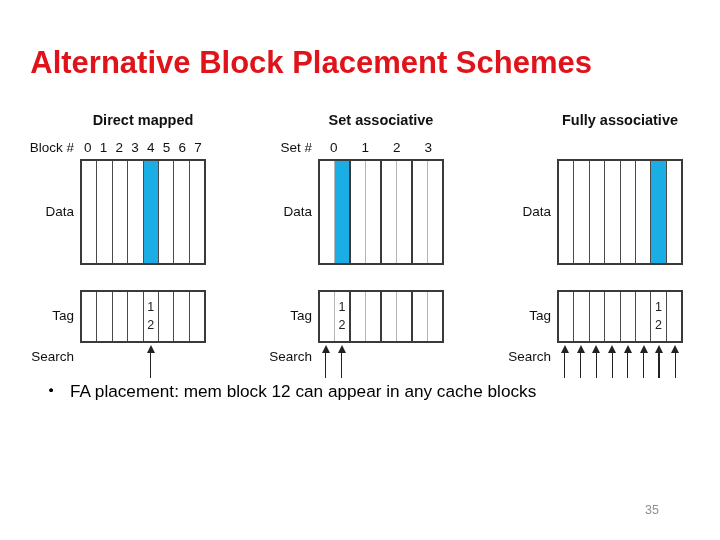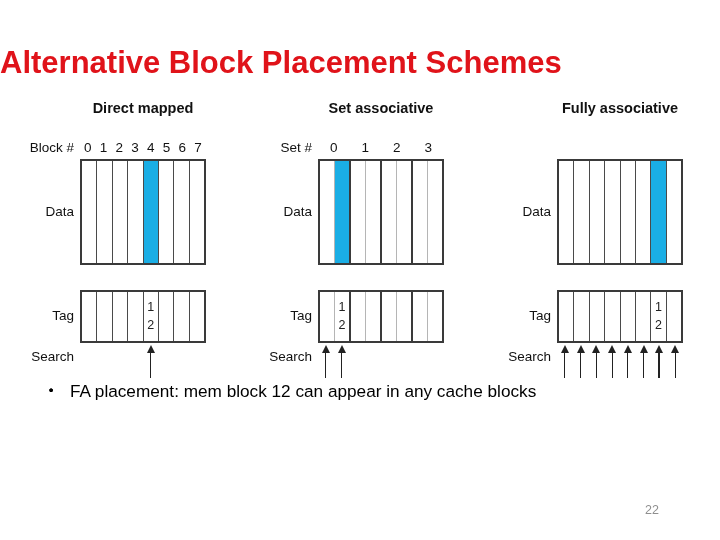--- a/index.html
+++ b/index.html
@@ -1,21 +1,21 @@
 <!DOCTYPE html>
 <html><head>
 <meta charset="utf-8">
 <style>
   html,body{margin:0;padding:0;}
   body{width:720px;height:540px;background:#ffffff;position:relative;overflow:hidden;
        font-family:"Liberation Sans",sans-serif;}
   .slide{position:absolute;left:0;top:0;width:720px;height:540px;background:#fff;}
-  .title{position:absolute;top:45px;left:0;width:592px;text-align:left;
+  .title{position:absolute;top:45px;left:0;width:592px;text-align:right;
          font-size:31px;font-weight:bold;letter-spacing:0px;}
-  .col-header{position:absolute;top:100px;width:220px;text-align:center;
+  .col-header{position:absolute;top:112px;width:220px;text-align:center;
               font-size:14.5px;font-weight:bold;color:#111;}
   .fig-label{position:absolute;width:134px;text-align:right;font-size:13.5px;color:#111;}
   .idx-num{position:absolute;text-align:center;font-size:13.5px;color:#111;}
   .grid{position:absolute;display:flex;border:2px solid #3a3a3a;box-sizing:border-box;background:#fff;}
   .gcol{flex:1 1 0;box-sizing:border-box;}
   .tagv{display:flex;flex-direction:column;align-items:center;justify-content:center;
         height:100%;font-size:12.5px;line-height:1.4;color:#222;white-space:pre-line;text-align:center;}
   .arrow{position:absolute;background:#222;}
   .arrow::before{content:"";position:absolute;top:-7px;left:50%;transform:translateX(-50%);
         border-left:4px solid transparent;border-right:4px solid transparent;border-bottom:8px solid #222;}
@@ -137,14 +137,14 @@
       <div class="arrow" style="left: 627.375px; top: 352px; width: 1px; height: 26px;"></div>
       <div class="arrow" style="left: 643.125px; top: 352px; width: 1px; height: 26px;"></div>
       <div class="arrow" style="left: 658.375px; top: 352px; width: 2px; height: 26px;"></div>
       <div class="arrow" style="left: 674.625px; top: 352px; width: 1px; height: 26px;"></div>
     </div>
   <ul class="bullets" id="bullets">
       <li><span class="dot">•</span></li>
       <li><span class="dot">•</span></li>
       <li><span class="dot">•</span><span class="btext">FA placement: mem block 12 can appear in any cache blocks</span></li>
     </ul>
-  <div class="page-num">22</div>
+  <div class="page-num">35</div>
 </div>
 
 </body></html>

